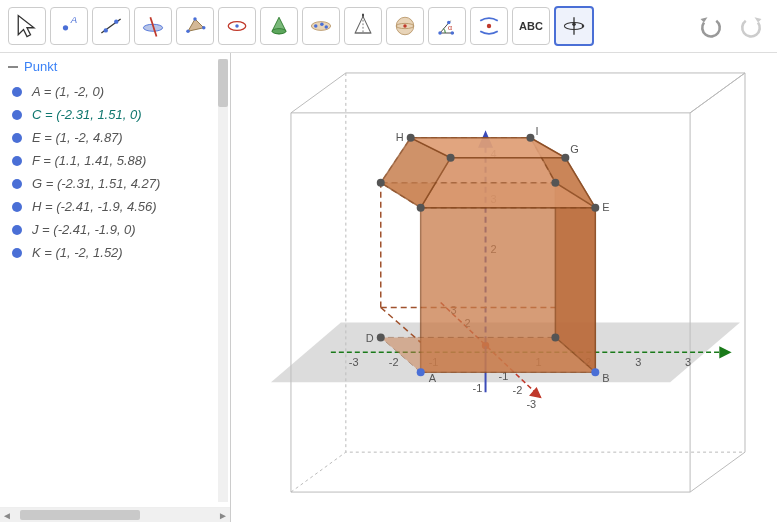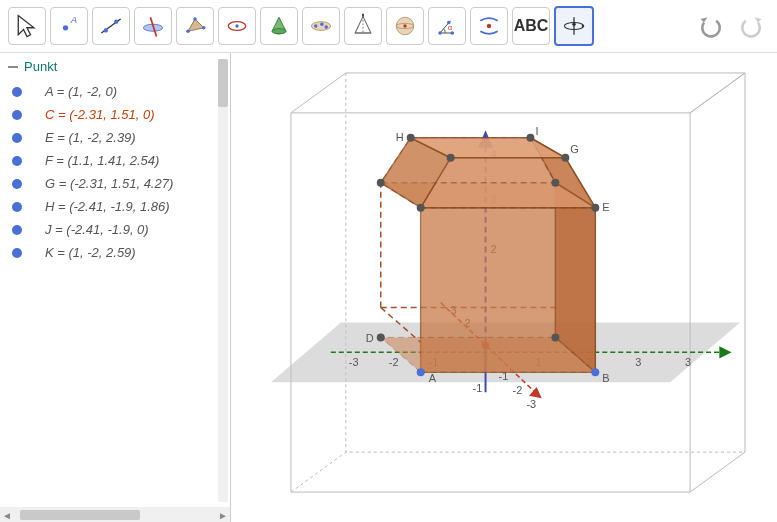--- a/index.html
+++ b/index.html
@@ -1,33 +1,33 @@
 <!DOCTYPE html>
 <html><head>
 <meta charset="utf-8">
 <style>
 html,body{margin:0;padding:0;font-family:Arial,Helvetica,sans-serif;font-size:13px;color:#333;background:#fff}
 .app{width:777px;height:522px;display:flex;flex-direction:column;box-sizing:border-box}
 .toolbar{display:flex;align-items:center;gap:4px;padding:6px 8px;border-bottom:1px solid #ddd}
 .tool{width:36px;height:36px;border:1px solid #ccc;border-radius:4px;display:flex;align-items:center;justify-content:center;background:#fff;cursor:pointer;position:relative}
 .tool svg{width:28px;height:28px}
 .tool.active{border:2px solid #4a6fd6;background:#eef2fb}
-.tool-abc{font-size:16px;font-weight:bold}
+.tool-abc{font-size:11px;font-weight:bold}
 .sp{flex:1}
 .undo,.redo{width:36px;height:36px;display:flex;align-items:center;justify-content:center;cursor:pointer}
 .undo svg,.redo svg{width:28px;height:28px}
 .main{flex:1;display:flex;overflow:hidden}
 .side{width:230px;border-right:1px solid #ccc;display:flex;flex-direction:column;position:relative}
-.pgroup{display:flex;align-items:center;padding:6px 8px;gap:6px;color:#0f766e}
+.pgroup{display:flex;align-items:center;padding:6px 8px;gap:6px;color:#3b82f6}
 .minus{width:10px;height:2px;background:#888}
 .plist{flex:1;overflow:auto}
-.pt{display:flex;align-items:center;gap:23px;padding:4px 12px;cursor:default}
+.pt{display:flex;align-items:center;gap:10px;padding:4px 12px;cursor:default}
 .dot{width:10px;height:10px;border-radius:50%;background:#4a6fd6;flex-shrink:0}
 .ptxt{font-style:italic;color:#555}
-.ptxt.alt{color:#c2410c}
+.ptxt.alt{color:#0f766e}
 .sbv{position:absolute;top:6px;right:2px;width:10px;bottom:20px;background:#f0f0f0}
 .sbvt{position:absolute;top:0;left:0;right:0;height:48px;background:#c9c9c9;border-radius:2px}
 .hscroll{height:14px;background:#f0f0f0;position:relative;border-top:1px solid #eee}
 .hbar{position:absolute;left:20px;top:2px;height:10px;width:120px;background:#c9c9c9;border-radius:2px}
 .harrow{position:absolute;top:0;width:14px;height:14px;display:flex;align-items:center;justify-content:center;color:#888;font-size:10px}
 .view{flex:1;position:relative;background:#fff}
 .view svg{width:100%;height:100%}
 .axis-lab{font-size:11px;fill:#555}
 </style>
 </head>
@@ -156,41 +156,41 @@
           <div class="pt">
             <span class="dot"></span>
             <span class="ptxt">A = (1, -2, 0)</span>
           </div>
           <div class="pt">
             <span class="dot"></span>
             <span class="ptxt alt">C = (-2.31, 1.51, 0)</span>
           </div>
           <div class="pt">
             <span class="dot"></span>
-            <span class="ptxt">E = (1, -2, 2.39)</span>
-          </div>
-          <div class="pt">
-            <span class="dot"></span>
-            <span class="ptxt">F = (1.1, 1.41, 2.54)</span>
+            <span class="ptxt">E = (1, -2, 4.87)</span>
+          </div>
+          <div class="pt">
+            <span class="dot"></span>
+            <span class="ptxt">F = (1.1, 1.41, 5.88)</span>
           </div>
           <div class="pt">
             <span class="dot"></span>
             <span class="ptxt">G = (-2.31, 1.51, 4.27)</span>
           </div>
           <div class="pt">
             <span class="dot"></span>
-            <span class="ptxt">H = (-2.41, -1.9, 1.86)</span>
+            <span class="ptxt">H = (-2.41, -1.9, 4.56)</span>
           </div>
           <div class="pt">
             <span class="dot"></span>
             <span class="ptxt">J = (-2.41, -1.9, 0)</span>
           </div>
           <div class="pt">
             <span class="dot"></span>
-            <span class="ptxt">K = (1, -2, 2.59)</span>
+            <span class="ptxt">K = (1, -2, 1.52)</span>
           </div>
         </div>
     <div class="sbv">
           <div class="sbvt"></div>
         </div>
     <div class="hscroll">
       <div class="harrow" style="left:0">◄</div>
       <div class="hbar"></div>
       <div class="harrow" style="right:0">►</div>
     </div>

